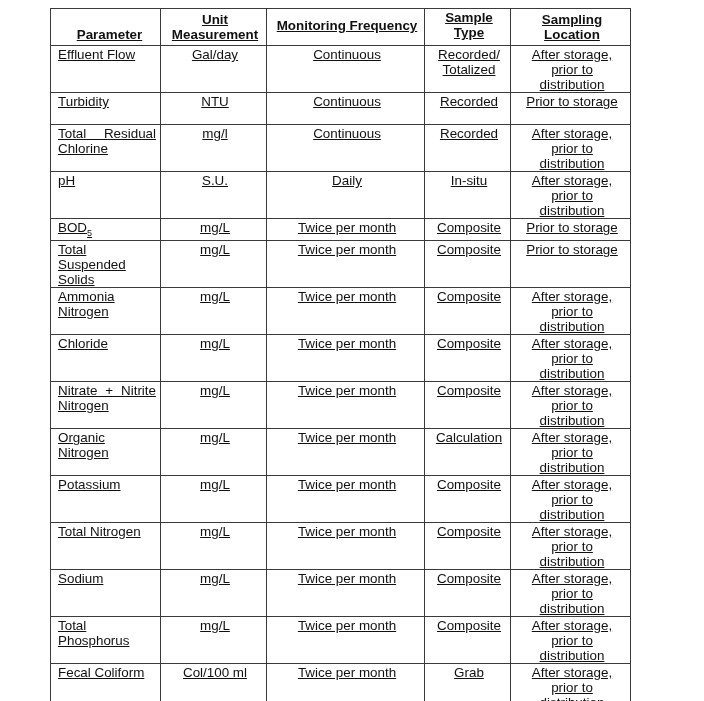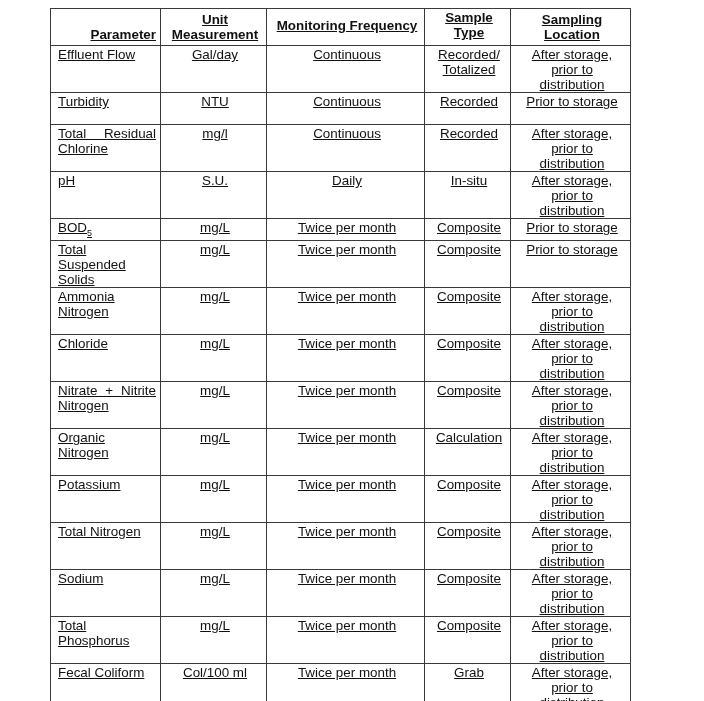--- a/index.html
+++ b/index.html
@@ -2,21 +2,21 @@
 <html><head>
 <meta charset="utf-8">
 <style>
   html, body { margin: 0; padding: 0; background: #ffffff; }
   body { width: 704px; height: 701px; position: relative; overflow: hidden;
          font-family: "Liberation Sans", sans-serif; color: #111; }
   table { position: absolute; left: 50px; top: 8px; border-collapse: collapse;
           table-layout: fixed; font-size: 13.4px; line-height: 15px; }
   td, th { border: 1.3px solid #3a3a3a; padding: 0 4px 0 7px; vertical-align: top; }
   th { font-weight: bold; vertical-align: bottom; padding-bottom: 3px; }
-  th.param { text-align: right; padding-left: 12px; }
+  th.param { text-align: center; padding-left: 12px; }
   td.c { text-align: center; }
   td.j { text-align: justify; text-align-last: left; }
   span.u, th span { text-decoration: underline; text-underline-offset: 1px; }
   td { padding-top: 1px; }
   sub { font-size: 9px; line-height: 0; }
   .col0 { width: 110px; } .col1 { width: 106px; } .col2 { width: 158px; }
   .col3 { width: 86px; } .col4 { width: 120px; }
 </style>
 </head>
 <body>

